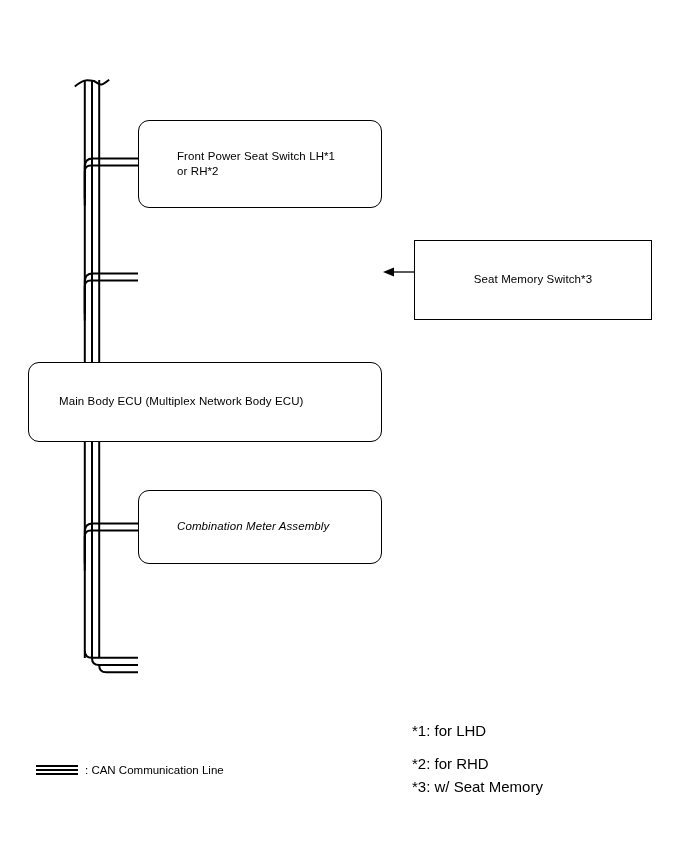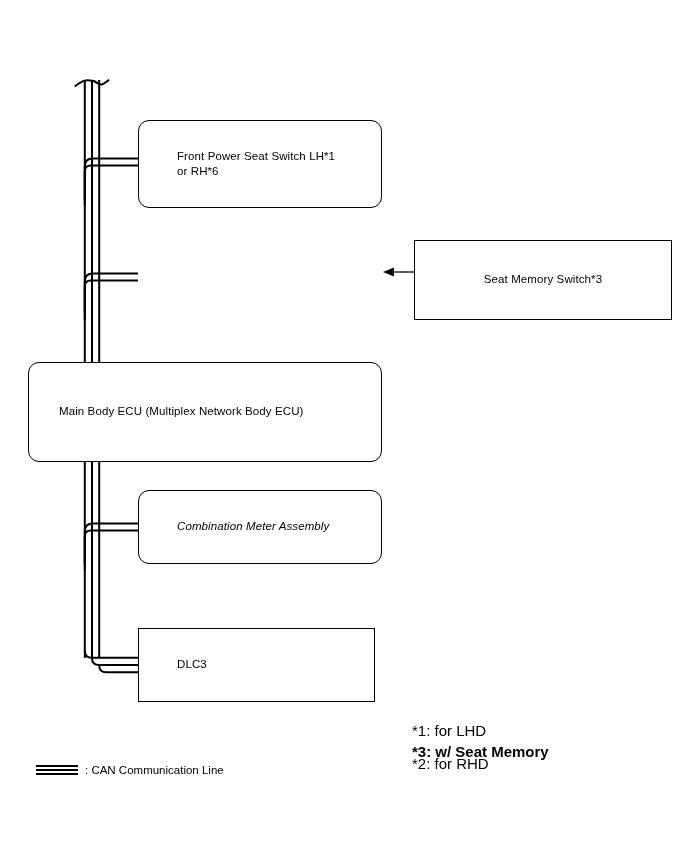--- a/index.html
+++ b/index.html
@@ -79,37 +79,34 @@
       <path d="M 84.8 198.4 L 84.8 166.4 Q 84.8 158.4 92.8 158.4 L 138 158.4" fill="none" stroke="#000" stroke-width="2" stroke-linecap="butt"></path>
       <path d="M 84.8 205.6 L 84.8 171.6 Q 84.8 165.6 90.8 165.6 L 138 165.6" fill="none" stroke="#000" stroke-width="2" stroke-linecap="butt"></path>
       <path d="M 84.8 313.4 L 84.8 281.4 Q 84.8 273.4 92.8 273.4 L 138 273.4" fill="none" stroke="#000" stroke-width="2" stroke-linecap="butt"></path>
       <path d="M 84.8 320.6 L 84.8 286.6 Q 84.8 280.6 90.8 280.6 L 138 280.6" fill="none" stroke="#000" stroke-width="2" stroke-linecap="butt"></path>
       <path d="M 84.8 563.4 L 84.8 531.4 Q 84.8 523.4 92.8 523.4 L 138 523.4" fill="none" stroke="#000" stroke-width="2" stroke-linecap="butt"></path>
       <path d="M 84.8 570.6 L 84.8 536.6 Q 84.8 530.6 90.8 530.6 L 138 530.6" fill="none" stroke="#000" stroke-width="2" stroke-linecap="butt"></path>
     </svg>
 
   <div class="node rounded left-text" style="left:138px;top:120px;width:244px;height:88px;">
     <div class="label">Front Power Seat Switch LH*1
-or RH*6</div>
+or RH*2</div>
   </div>
 
 
-  <div class="node rounded left-text" style="left:28px;top:362px;width:354px;height:100px;text-align:right;">
+  <div class="node rounded left-text" style="left:28px;top:362px;width:354px;height:80px;text-align:right;">
     <div class="label" style="padding-left:30px;">Main Body ECU (Multiplex Network Body ECU)</div>
   </div>
 
   <div class="node rounded left-text" style="left:138px;top:490px;width:244px;height:74px;font-style:italic;">
     <div class="label">Combination Meter Assembly</div>
   </div>
 
-  <div class="node sharp left-text" style="left:138px;top:628px;width:237px;height:74px;">
-    <div class="label">DLC3</div>
-  </div>
 
-  <div class="node sharp center-text" style="left:414px;top:240px;width:258px;height:80px;">
+  <div class="node sharp center-text" style="left:414px;top:240px;width:238px;height:80px;">
     <div class="label">Seat Memory Switch*3</div>
   </div>
 
   <svg class="svg-layer" id="arrows" viewBox="0 0 688 852" xmlns="http://www.w3.org/2000/svg">
       <path d="M 74.8 86.5 C 86.8 77.05 88 81.1 94 81 C 101 84.7 99.2 87.4 109.2 79.75" fill="none" stroke="#000" stroke-width="2" stroke-linecap="butt"></path>
       <g>
         <line x1="414" y1="272" x2="391" y2="272" stroke="#000" stroke-width="1.3"></line>
         <polygon points="383,272 394,267.4 394,276.6" fill="#000"></polygon>
       </g>
     </svg>
@@ -118,15 +115,15 @@
     <div id="legend-swatch">
       <i></i>
         <i></i>
         <i></i>
     </div>
     <div id="legend-text">: CAN Communication Line</div>
   </div>
 
   <div class="footnote" style="left:412px;top:724px;">*1: for LHD</div>
   <div class="footnote" style="left:412px;top:757px;">*2: for RHD</div>
-  <div class="footnote" style="left:412px;top:745px;font-weight:bold;">*3: w/ Seat Memory</div>
+  <div class="footnote" style="left:412px;top:780px;">*3: w/ Seat Memory</div>
 
 </div>
 
 </body></html>

